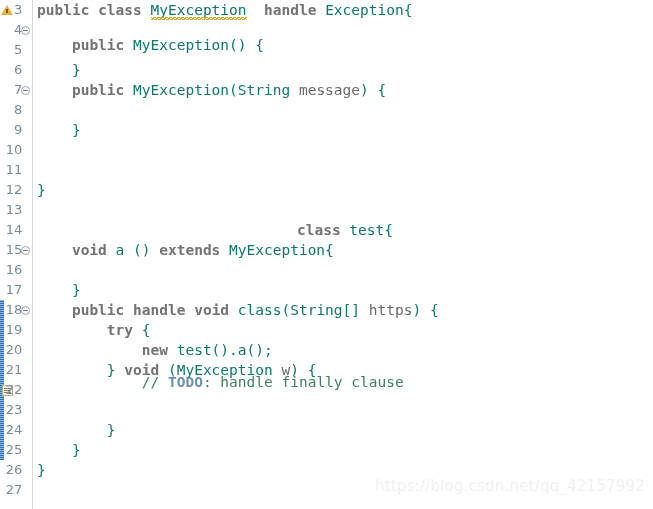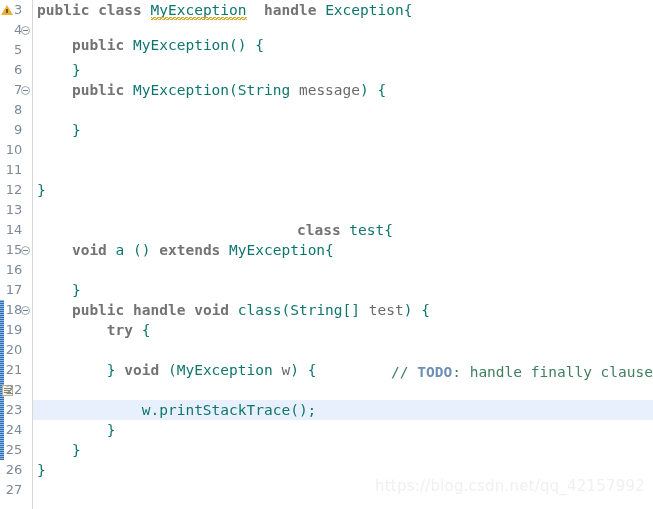--- a/index.html
+++ b/index.html
@@ -255,25 +255,25 @@
       <div class="line" style="top: 80px;"><span class="txt"><span class="id">    </span><span class="kw">public</span><span class="id"> MyException(String </span><span class="par">message</span><span class="id">) {</span></span></div>
       <div class="line" style="top: 120px;"><span class="txt"><span class="id">    }</span></span></div>
       <div class="line" style="top: 140px;"><span class="txt">&nbsp;</span></div>
       <div class="line" style="top: 160px;"><span class="txt">&nbsp;</span></div>
       <div class="line" style="top: 180px;"><span class="txt"><span class="id">}</span></span></div>
       <div class="line" style="top: 200px;"><span class="txt">&nbsp;</span></div>
       <div class="line" style="top: 220px; text-align: center;"><span class="txt"><span class="kw">class</span><span class="id"> test{</span></span></div>
       <div class="line" style="top: 240px;"><span class="txt"><span class="id">    </span><span class="kw">void</span><span class="id"> a () </span><span class="kw">extends</span><span class="id"> MyException{</span></span></div>
       <div class="line" style="top: 260px;"><span class="txt">&nbsp;</span></div>
       <div class="line" style="top: 280px;"><span class="txt"><span class="id">    }</span></span></div>
-      <div class="line" style="top: 300px;"><span class="txt"><span class="id">    </span><span class="kw">public</span><span class="id"> </span><span class="kw">handle</span><span class="id"> </span><span class="kw">void</span><span class="id"> class(String[] </span><span class="par">test</span><span class="id">) {</span></span></div>
+      <div class="line" style="top: 300px;"><span class="txt"><span class="id">    </span><span class="kw">public</span><span class="id"> </span><span class="kw">handle</span><span class="id"> </span><span class="kw">void</span><span class="id"> class(String[] </span><span class="par">https</span><span class="id">) {</span></span></div>
       <div class="line" style="top: 320px;"><span class="txt"><span class="id">        </span><span class="kw">try</span><span class="id"> {</span></span></div>
+      <div class="line" style="top: 340px;"><span class="txt"><span class="id">            </span><span class="kw">new</span><span class="id"> test().a();</span></span></div>
       <div class="line" style="top: 360px;"><span class="txt"><span class="id">        } </span><span class="kw">void</span><span class="id"> (MyException </span><span class="par">w</span><span class="id">) {</span></span></div>
-      <div class="line" style="top: 362px; text-align: right;"><span class="txt"><span class="id">            </span><span class="cmt">// </span><span class="todo">TODO</span><span class="cmt">: handle finally clause</span></span></div>
-      <div class="line current" style="top: 400px;"><span class="txt"><span class="id">            w.printStackTrace();</span></span></div>
+      <div class="line" style="top: 372px;"><span class="txt"><span class="id">            </span><span class="cmt">// </span><span class="todo">TODO</span><span class="cmt">: handle finally clause</span></span></div>
       <div class="line" style="top: 420px;"><span class="txt"><span class="id">        }</span></span></div>
       <div class="line" style="top: 440px;"><span class="txt"><span class="id">    }</span></span></div>
       <div class="line" style="top: 460px;"><span class="txt"><span class="id">}</span></span></div>
       <div class="line" style="top: 480px;"><span class="txt">&nbsp;</span></div>
     </div>
 
   <div class="watermark">https://blog.csdn.net/qq_42157992</div>
 </div>
 
 </body></html>

